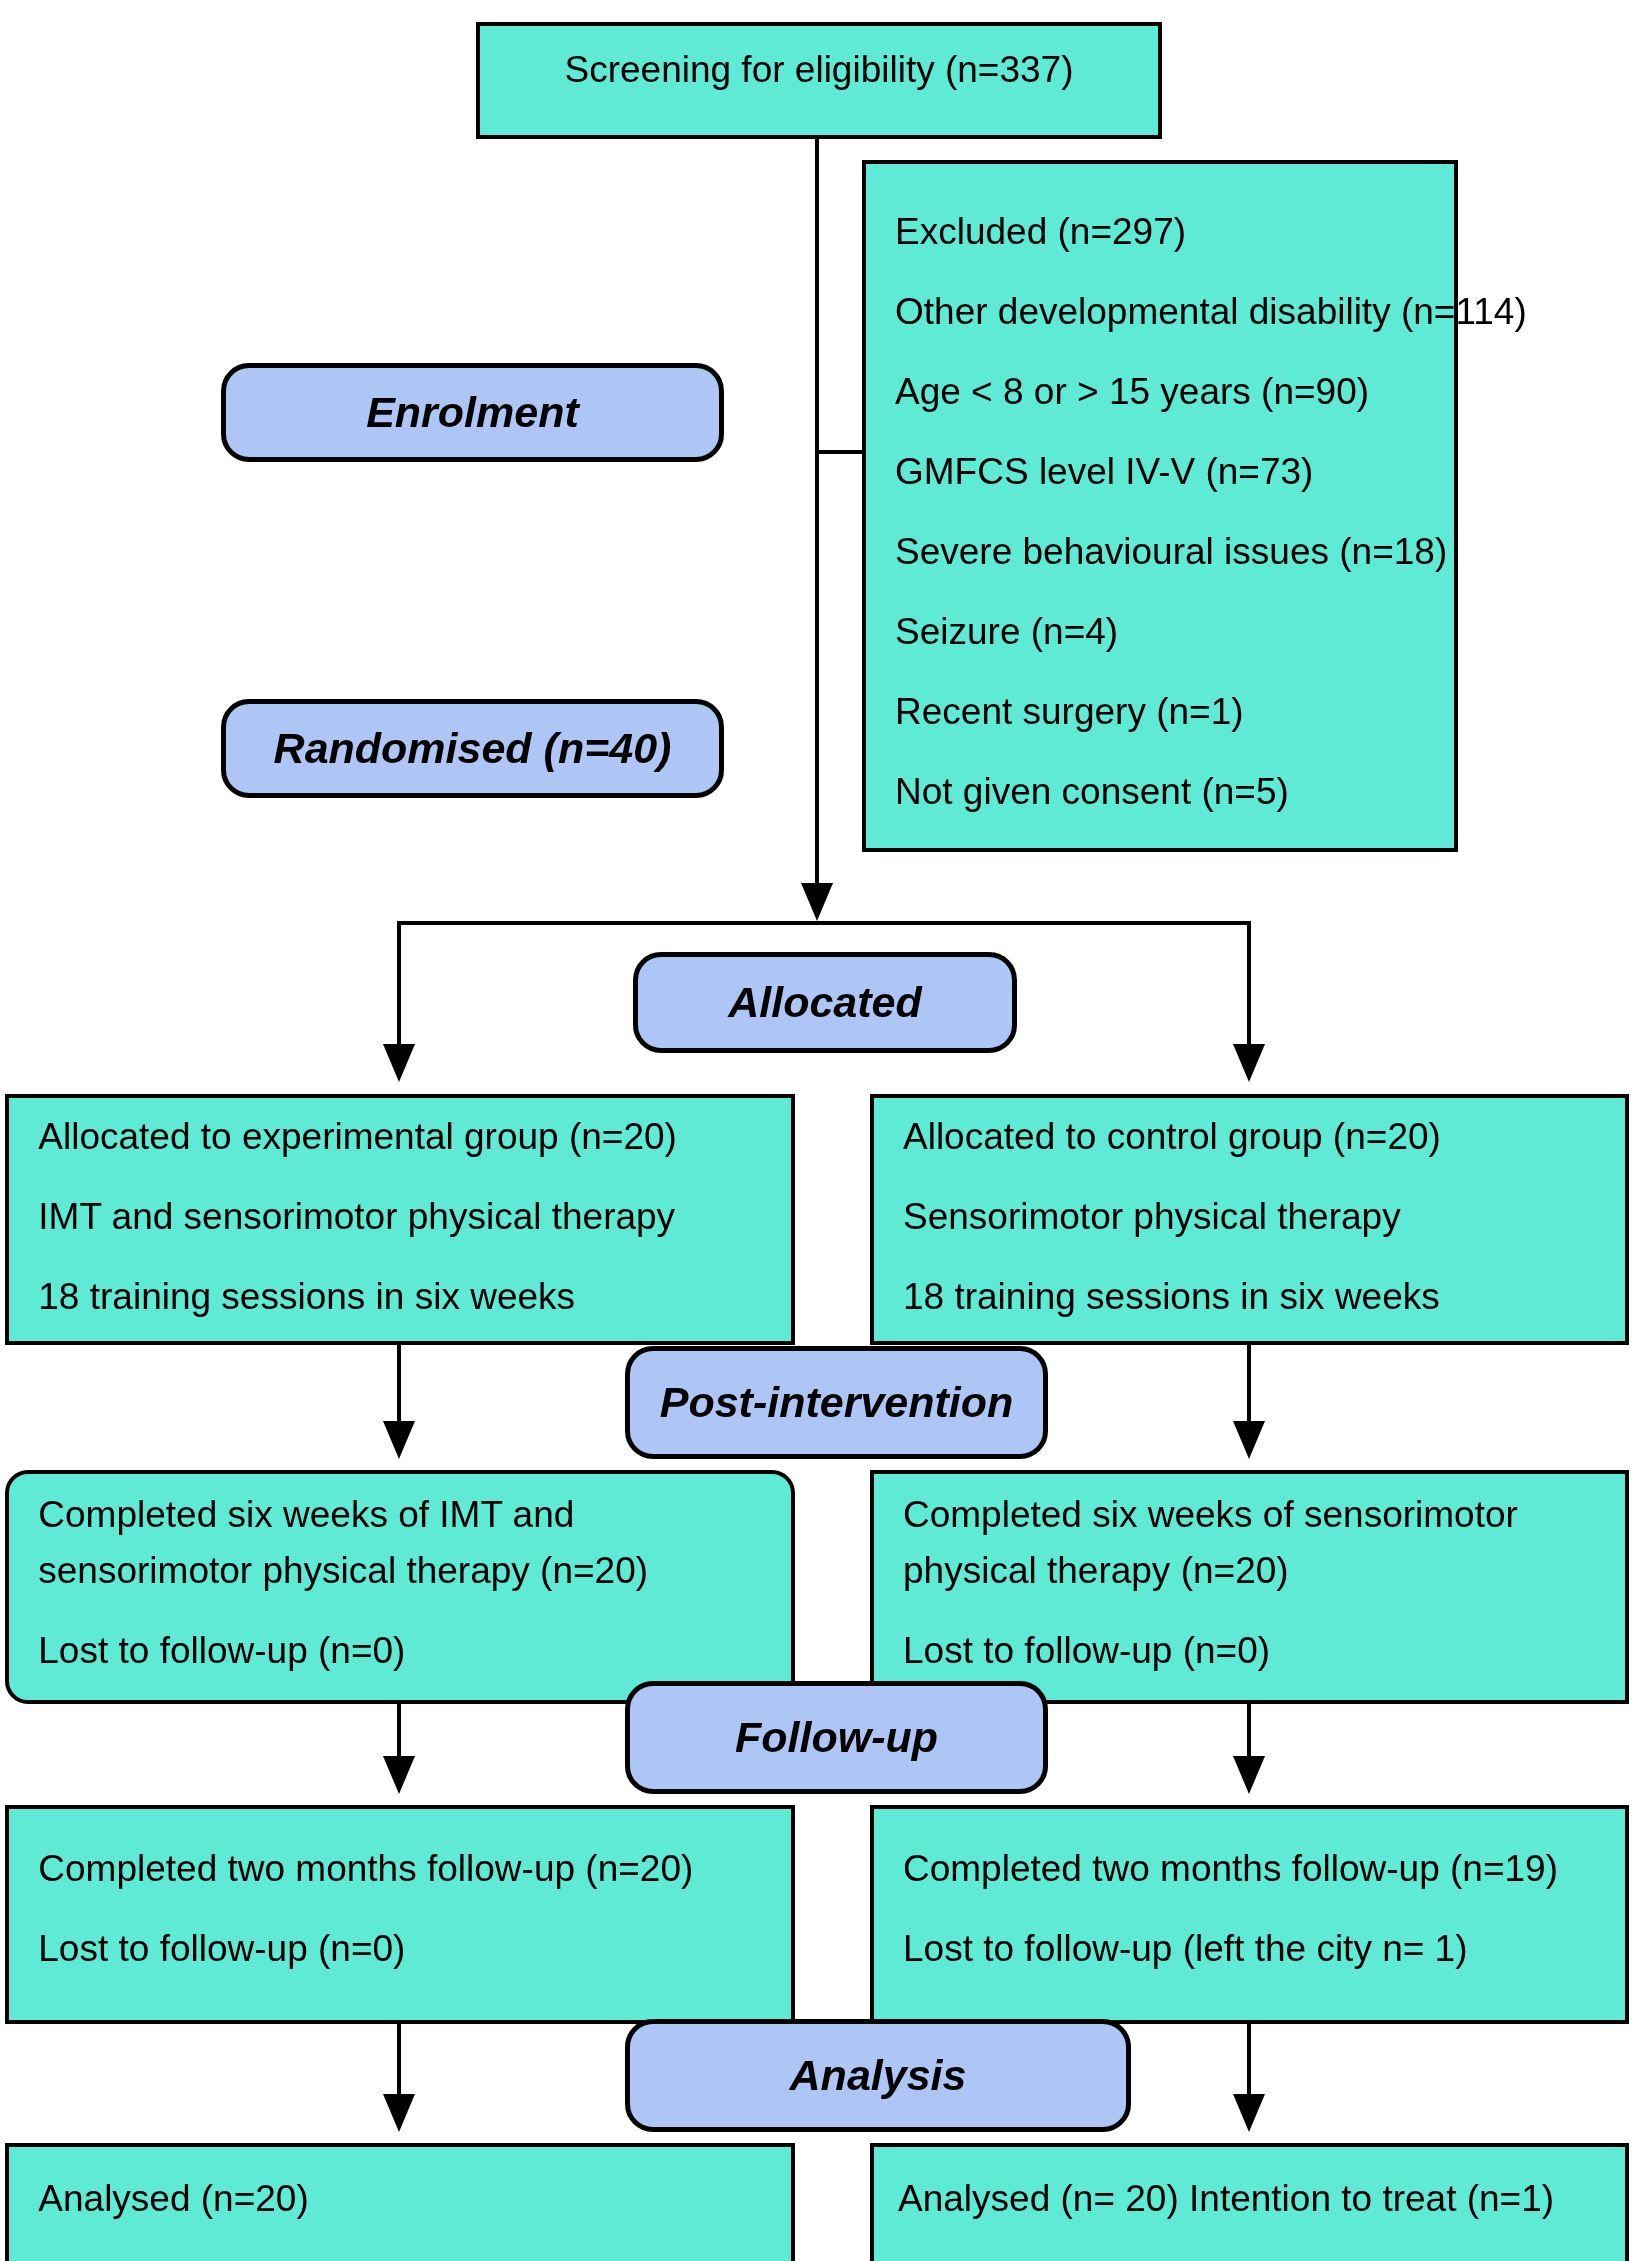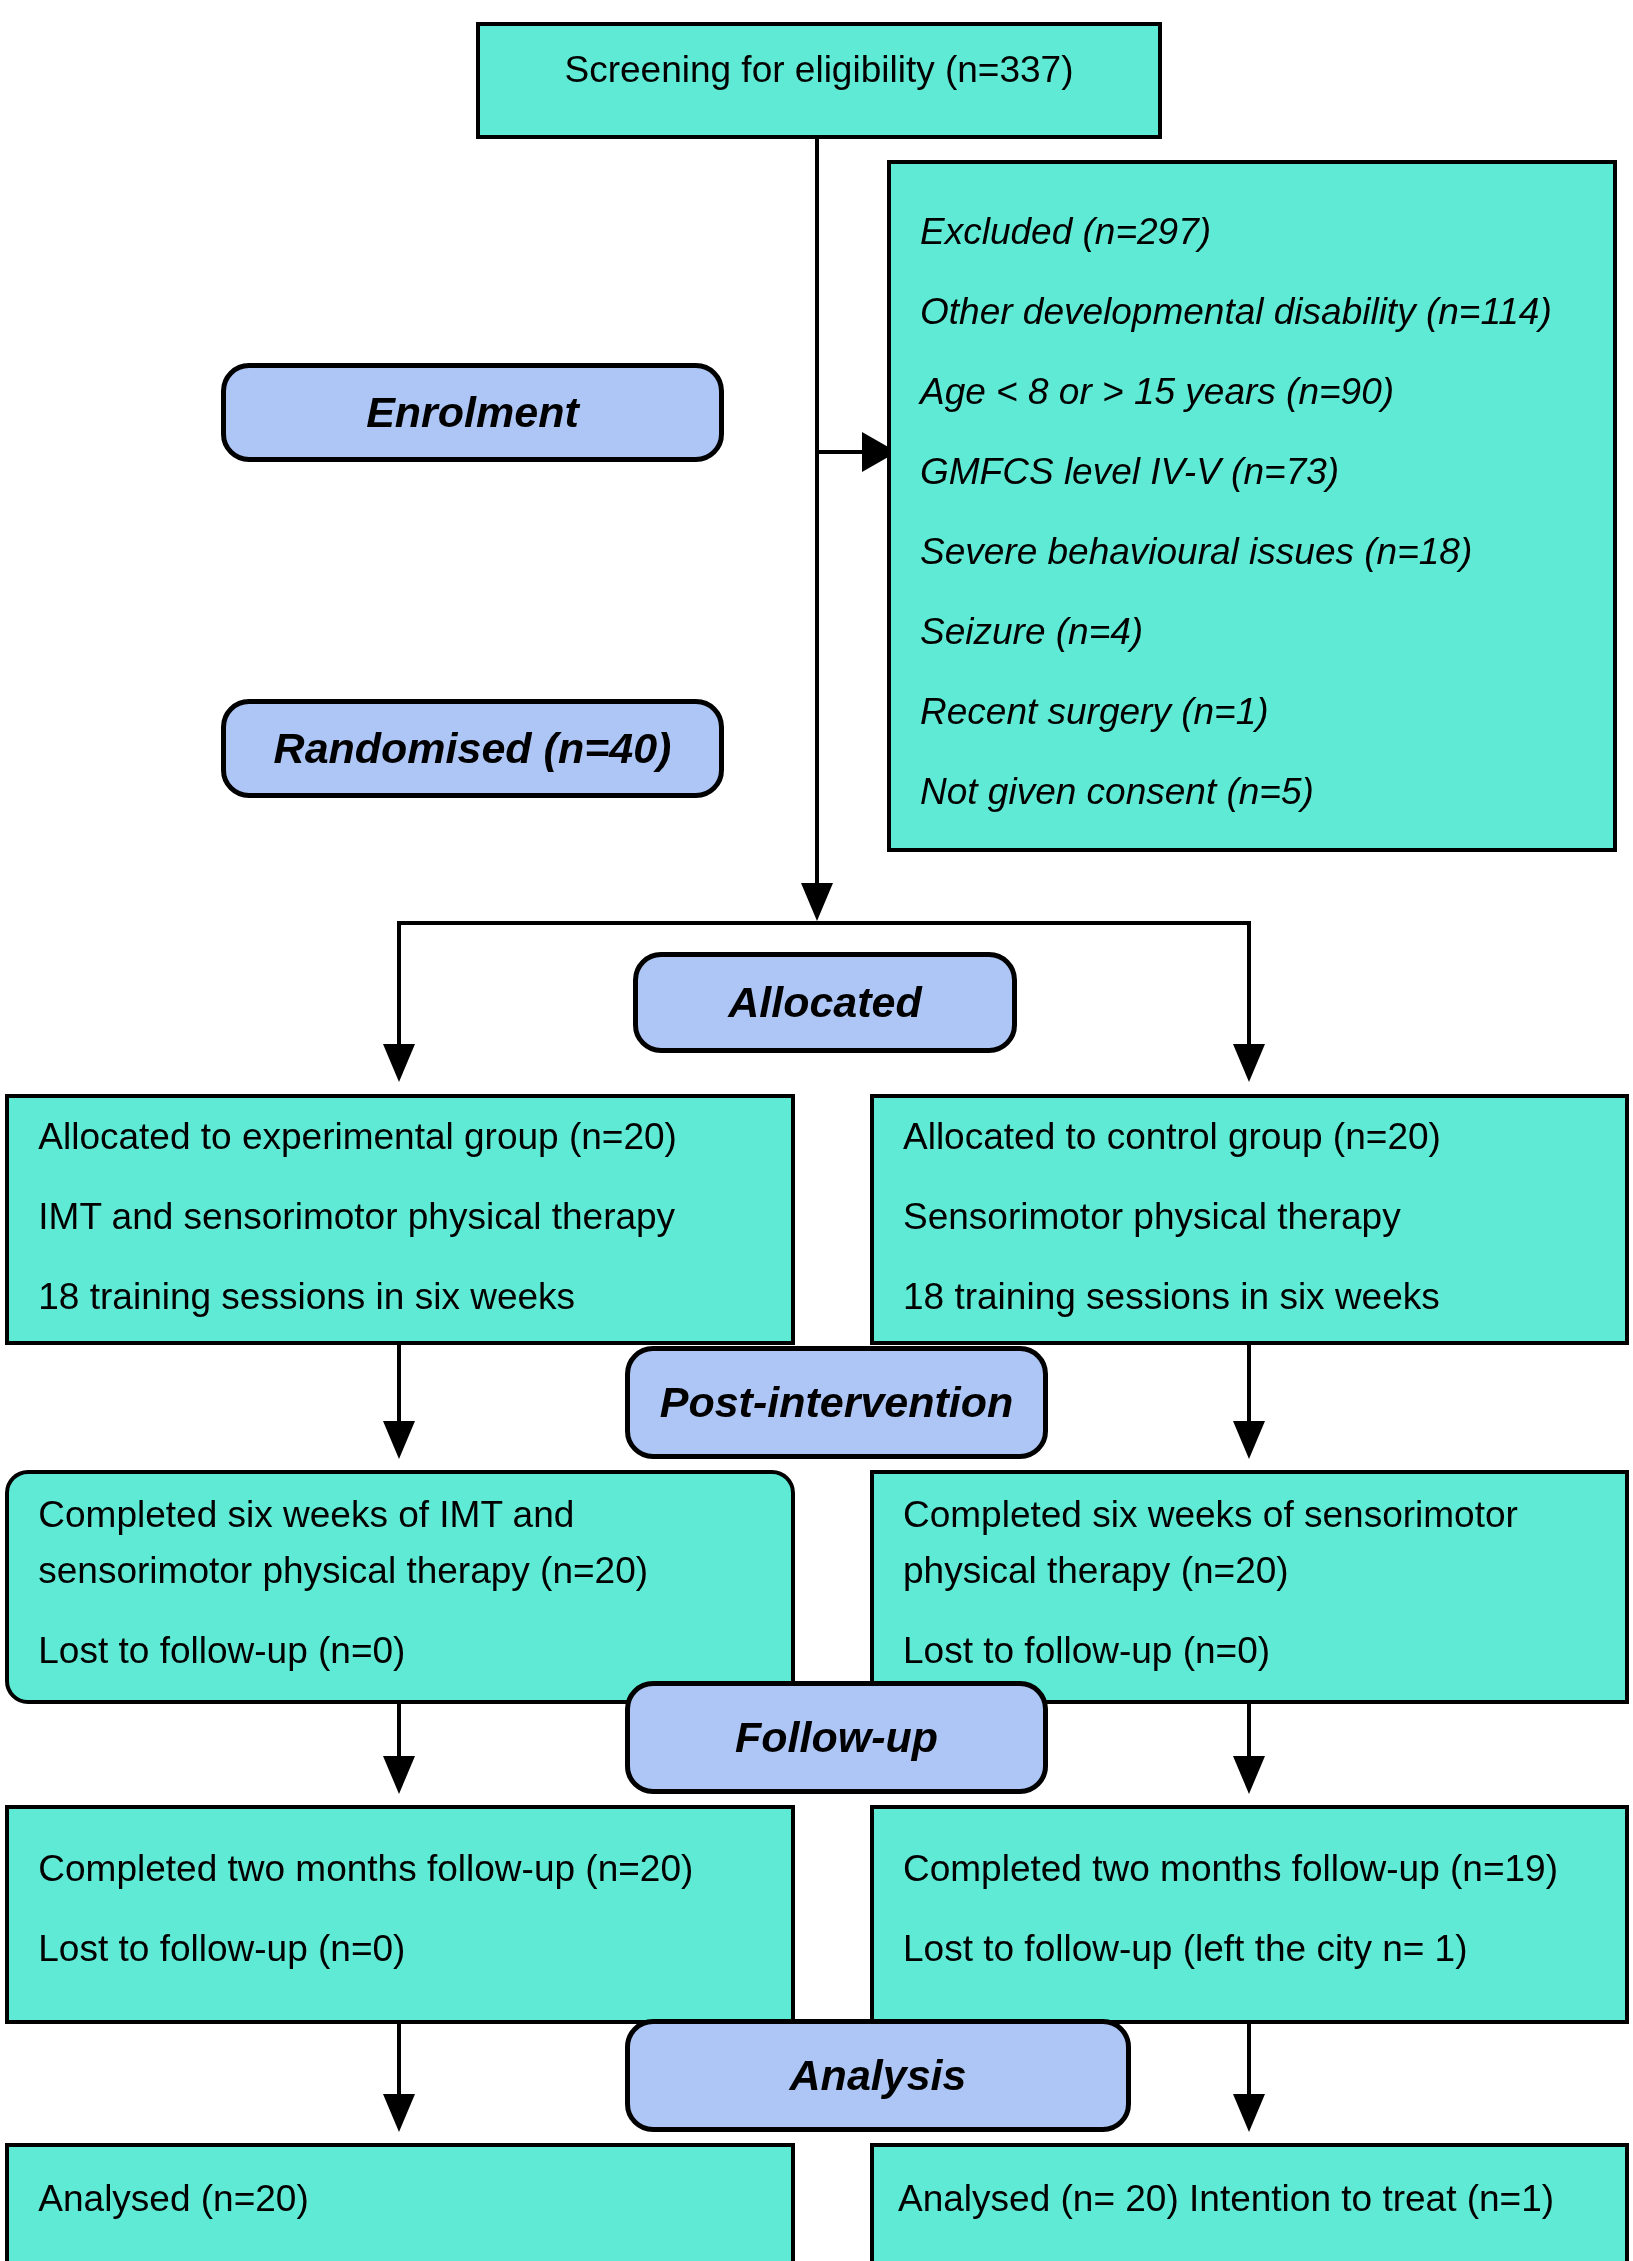--- a/index.html
+++ b/index.html
@@ -60,21 +60,21 @@
   .arrow-right {
     position: absolute;
     width: 0; height: 0;
     border-top: 20px solid transparent;
     border-bottom: 20px solid transparent;
     border-left: 35px solid #000000;
     z-index: 1;
   }
   
   .screening     { left: 476px;  top: 10.6px;   width: 686px; height: 117px; text-align: center; padding-top: 16px; }
-  .excluded      { left: 887px; top: 149px;  width: 730px; height: 692px; padding: 40px 0 0 29px; font-style: italic; }
+  .excluded      { left: 862px; top: 149px;  width: 596px; height: 692px; padding: 40px 0 0 29px; }
   .pill-enrol    { left: 221px;  top: 363px;  width: 503px;  height: 99px; }
   .pill-rand     { left: 221px;  top: 699px; width: 503px;  height: 99px; }
   .pill-alloc    { left: 633px; top: 952px; width: 384px;  height: 101px; }
   .pill-post     { left: 625px; top: 1346px; width: 423px;  height: 113px; }
   .pill-follow   { left: 625px; top: 1681px; width: 423px;  height: 113px; }
   .pill-analysis { left: 625px; top: 2019px; width: 506px;  height: 113px; }
   .alloc-left    { left: 5.3px;   top: 1083px; width: 790px; height: 251px; padding: 10.6px 0 0 29px; }
   .alloc-right   { left: 870px; top: 1083px; width: 759px; height: 251px; padding: 10.6px 0 0 29px; }
   .comp-left     { left: 5.3px;   top: 1459px; width: 790px; height: 234px; padding: 13.3px 0 0 29px; border-radius: 23px; }
   .comp-right    { left: 870px; top: 1459px; width: 759px; height: 234px; padding: 13.3px 0 0 29px; }

